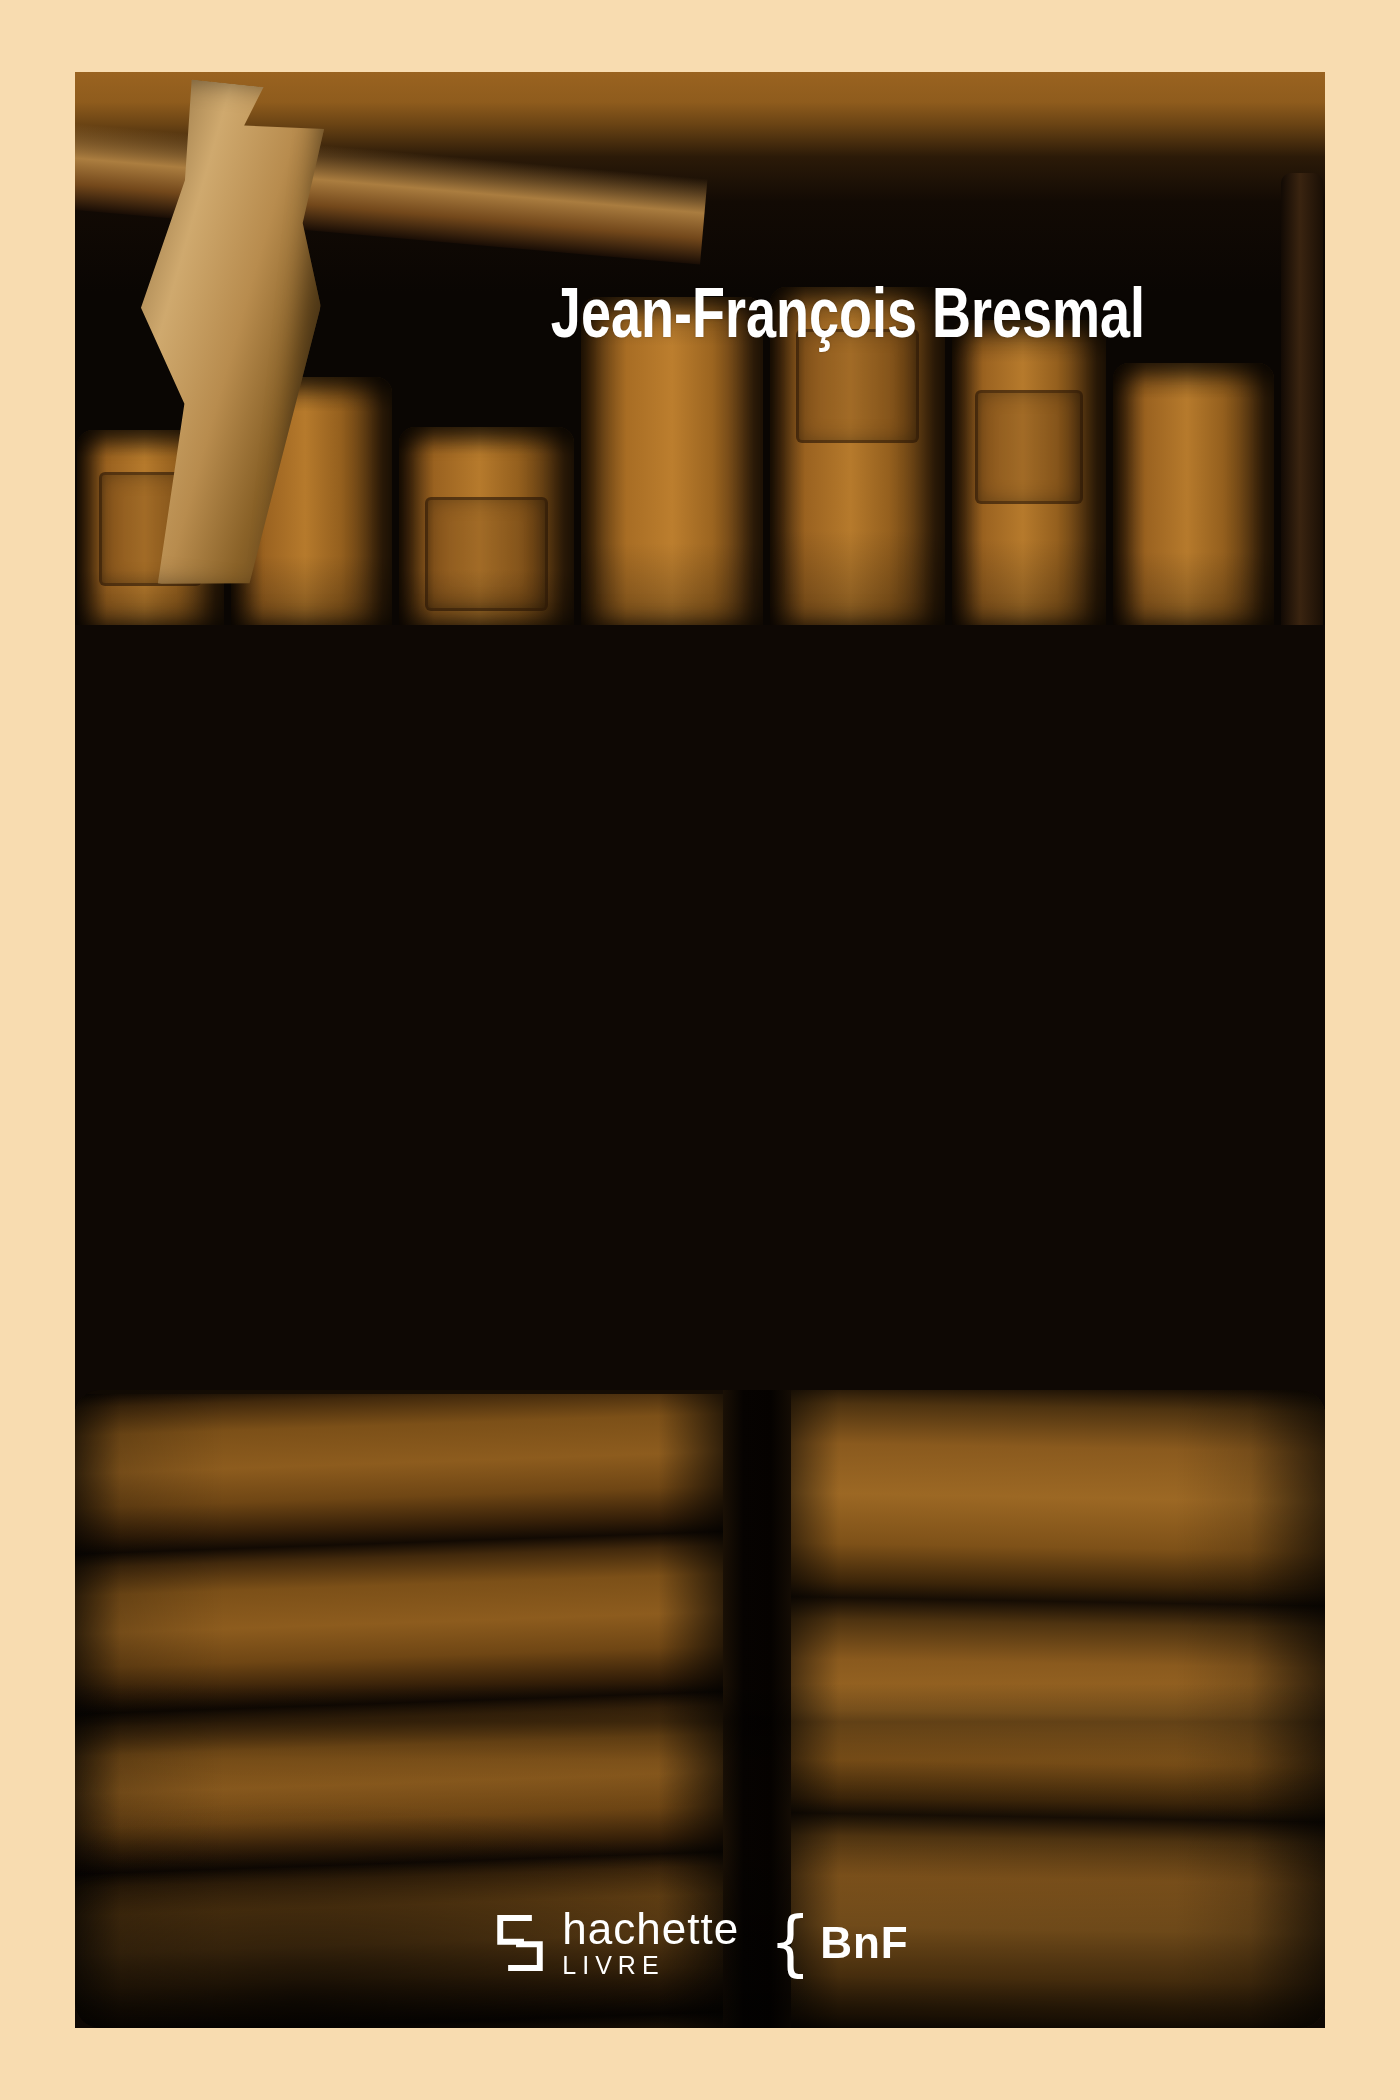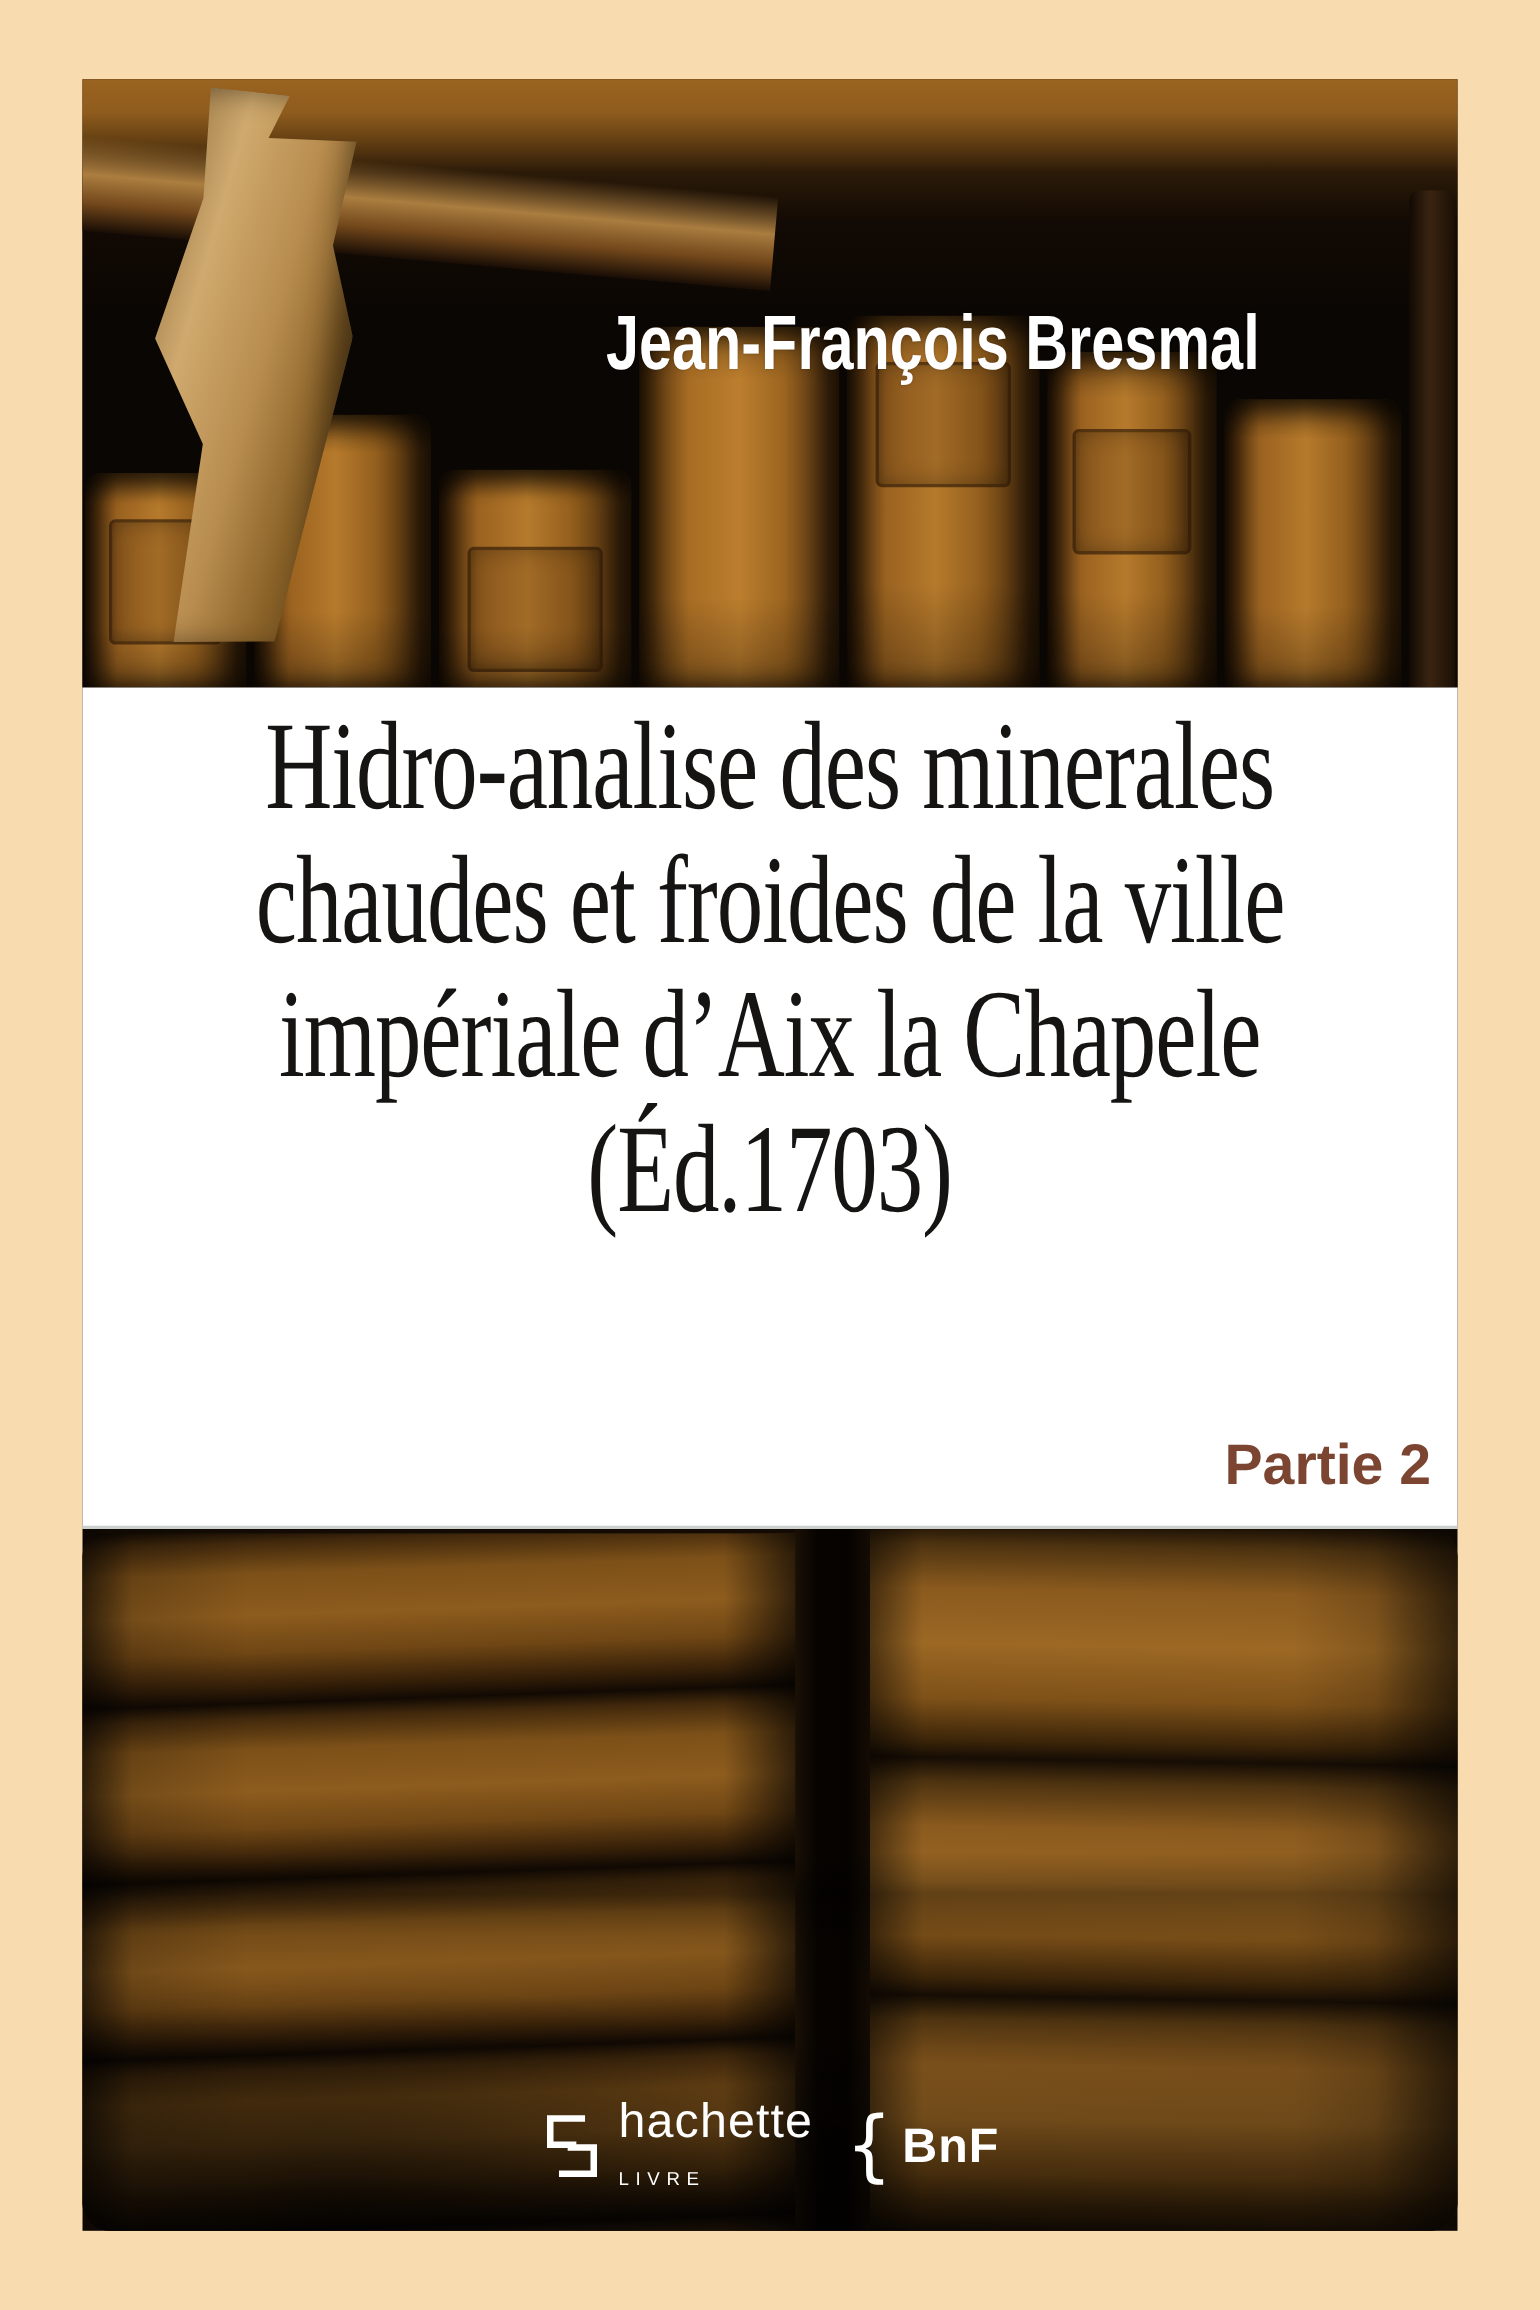--- a/index.html
+++ b/index.html
@@ -70,21 +70,21 @@
       radial-gradient(ellipse 60% 45% at 18% 96%,rgba(0,0,0,.6),transparent 70%),
       linear-gradient(180deg,rgba(0,0,0,0) 0%,rgba(0,0,0,0) 46%,rgba(0,0,0,.35) 52%,rgba(0,0,0,.08) 58%,rgba(0,0,0,0) 70%,rgba(0,0,0,.55) 97%),
       linear-gradient(90deg,rgba(0,0,0,.25) 0%,transparent 12%,transparent 88%,rgba(0,0,0,.3) 100%);}
 
   
   .logos{position:absolute;left:0;right:0;top:518px;display:flex;justify-content:center;align-items:center;gap:30px;}
   .hl-group{display:flex;align-items:center;gap:13px;}
   .h-mark{width:58px;height:58px;display:block;}
   .h-text{display:flex;flex-direction:column;justify-content:center;}
   .h-word{font-size:44px;line-height:42px;color:#fff;letter-spacing:1px;}
-  .h-livre{font-size:17px;line-height:26px;color:#fff;letter-spacing:6px;margin-top:18px;}
+  .h-livre{font-size:25px;line-height:26px;color:#fff;letter-spacing:6px;margin-top:2px;}
   .bnf-group{display:flex;align-items:center;gap:9px;}
   .bnf-brace{font-size:66px;line-height:60px;color:#fff;font-family:"DejaVu Sans",sans-serif;
     transform:scaleY(1.08);font-weight:normal;}
   .bnf-text{font-size:44px;color:#fff;font-weight:bold;letter-spacing:1px;}
 </style>
 </head>
 <body>
 
 <div>
   <div class="photo">
@@ -108,29 +108,20 @@
           </div>
         <div class="sp s7"></div>
         <div class="sp s8"></div>
       </div>
       <div class="torn"></div>
       <div class="author-wrap">
         <span>Jean-François Bresmal</span>
       </div>
     </div>
 
-    <div class="band">
-      <div class="titles">
-        <div class="tline"><span>Hidro-analise des minerales</span></div>
-        <div class="tline"><span>chaudes et froides de la ville</span></div>
-        <div class="tline"><span>impériale d’Aix la Chapele</span></div>
-        <div class="tline"><span>(Éd.1703)</span></div>
-      </div>
-      <div class="partie">Partie 2</div>
-    </div>
 
     <div class="photo-bottom">
       <div class="stackL"></div>
       <div class="gapCol"></div>
       <div class="stackR"></div>
       <div class="pb-shade"></div>
 
       <div class="logos">
         <div class="hl-group">
           <svg class="h-mark" viewBox="0 0 44 44">

